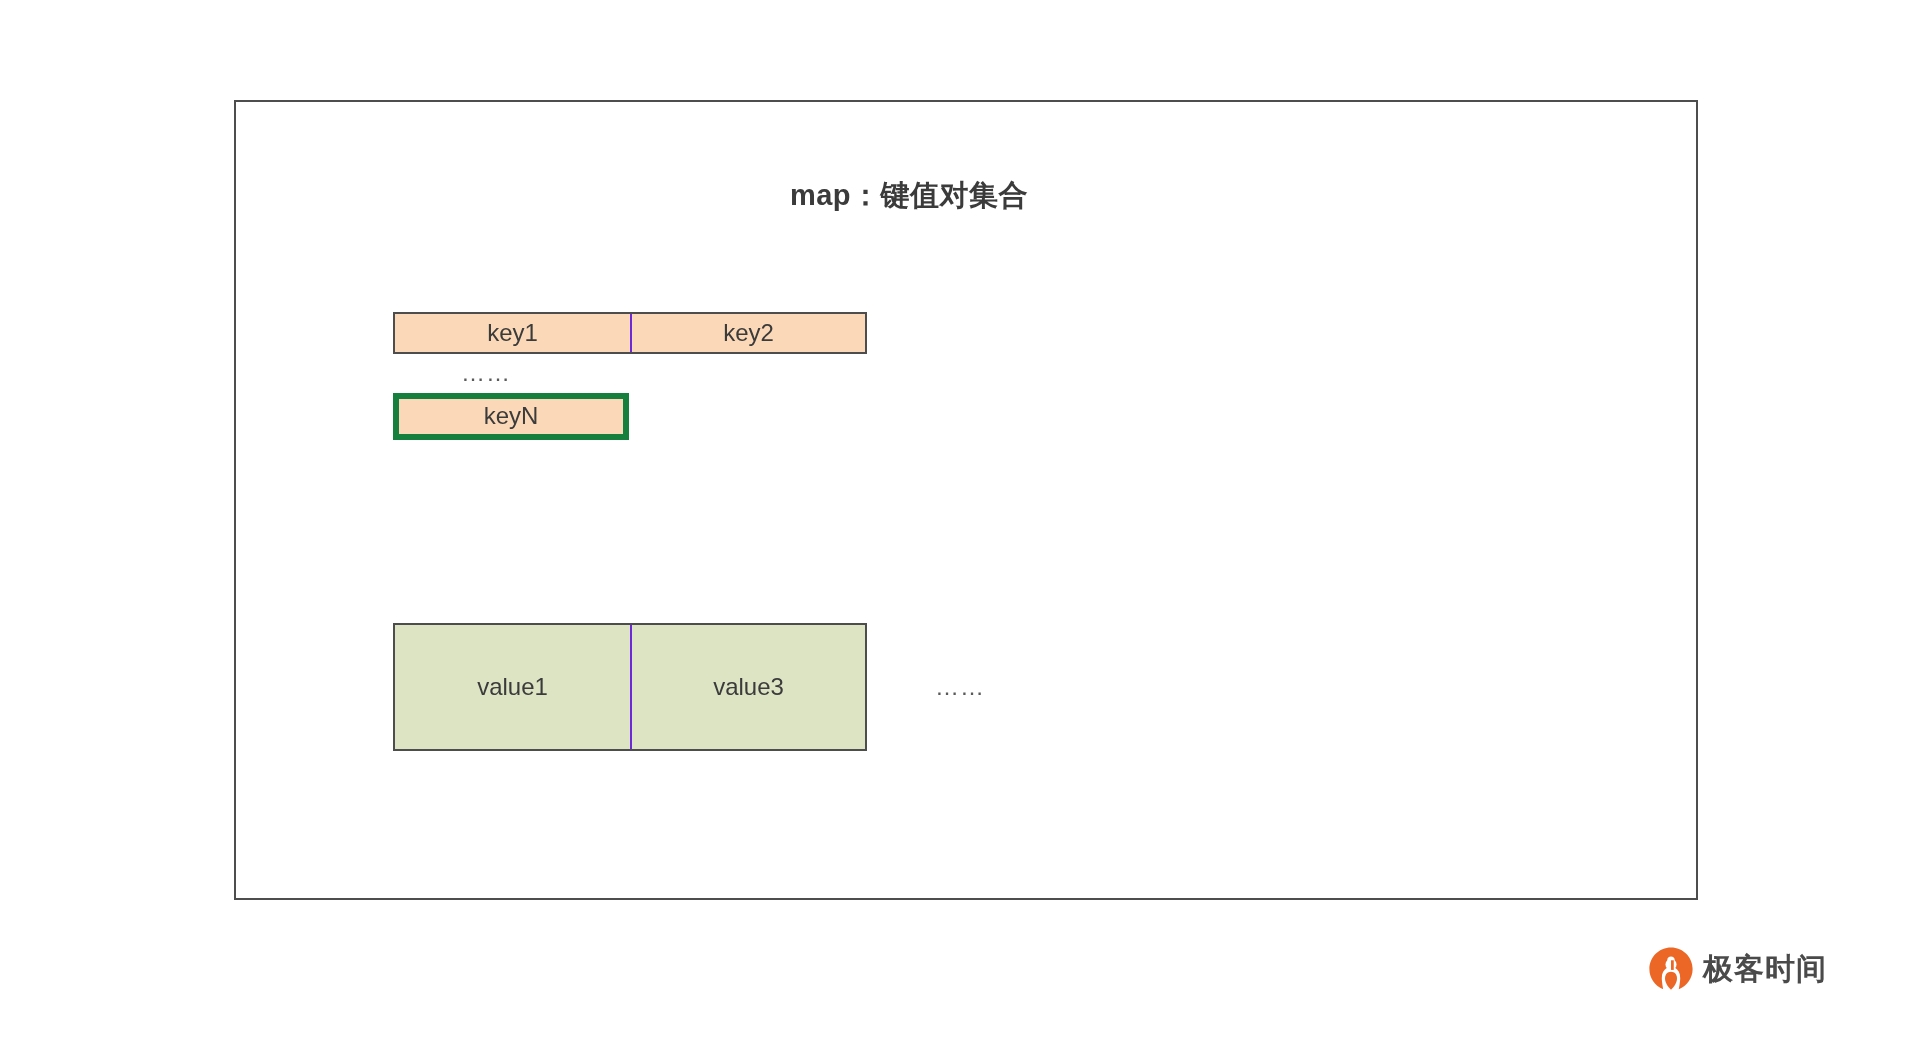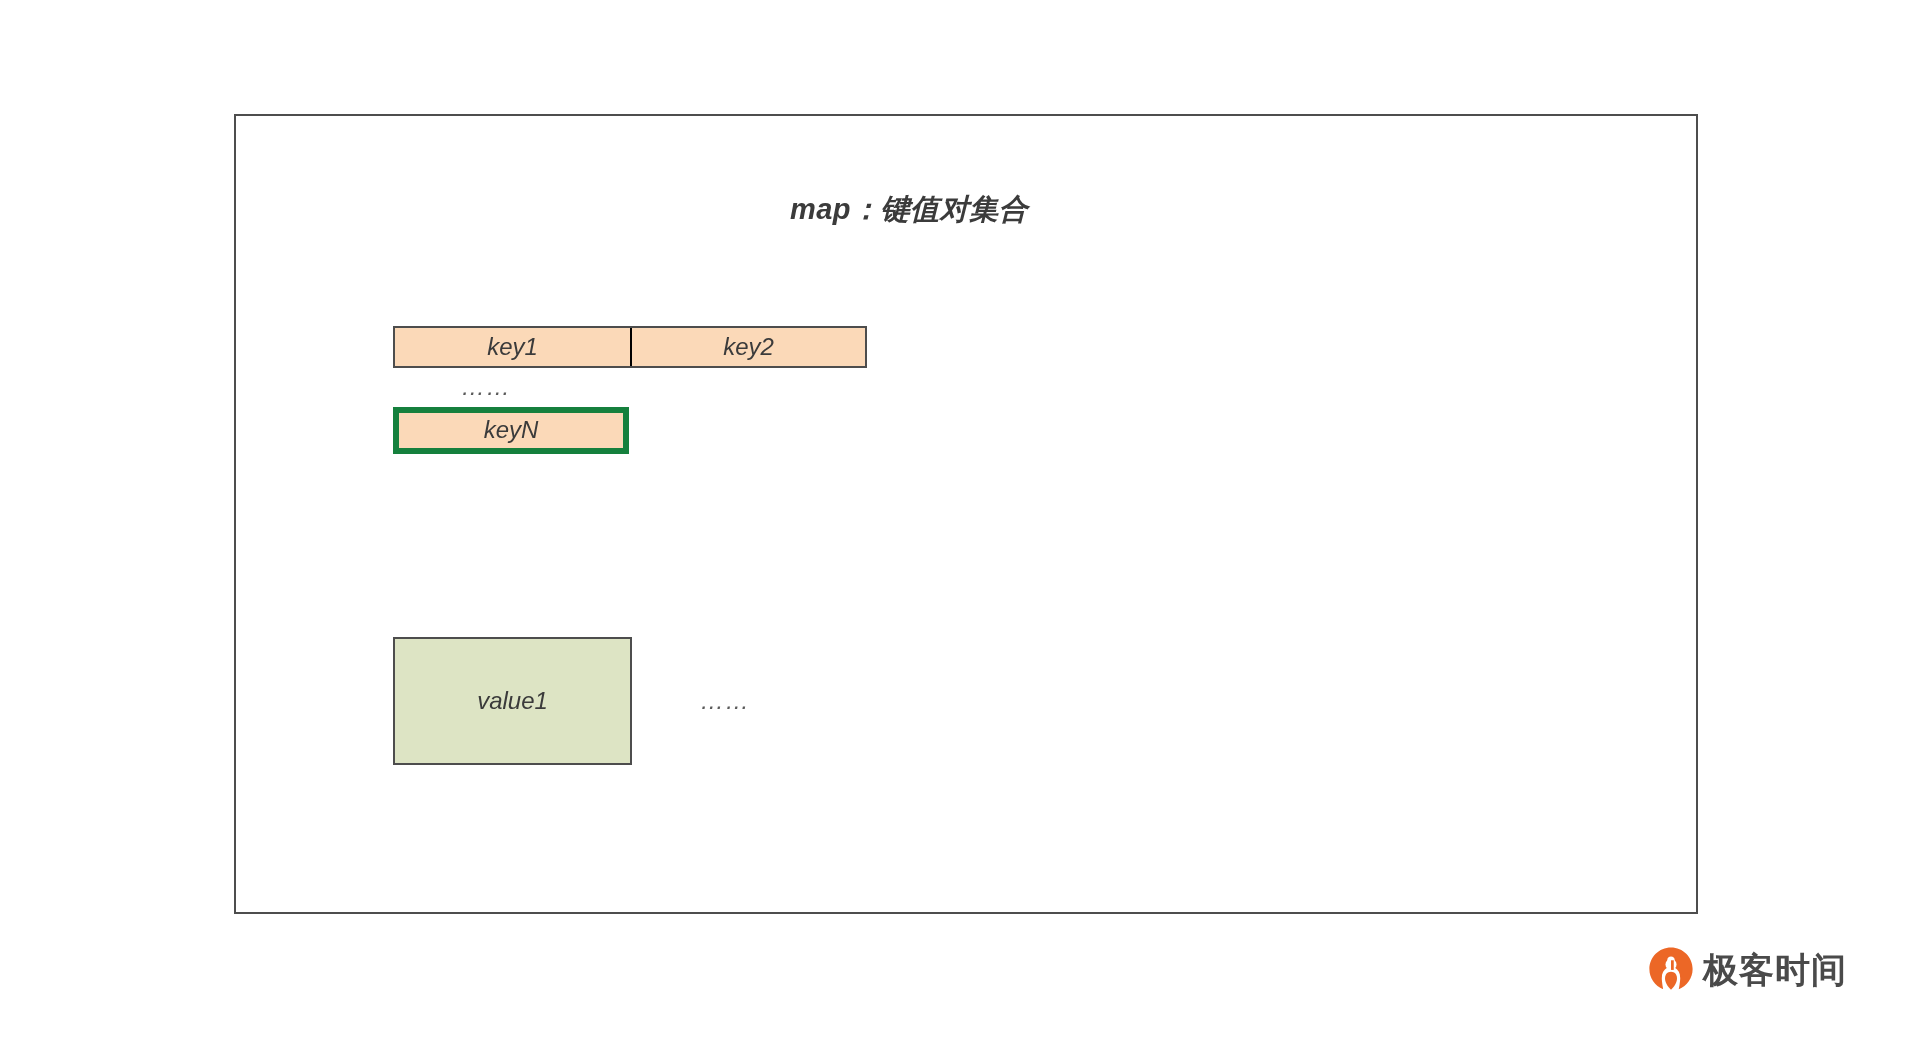--- a/index.html
+++ b/index.html
@@ -12,27 +12,26 @@
     background: #ffffff;
     font-family: "Liberation Sans", "DejaVu Sans", sans-serif;
     overflow: hidden;
     position: relative;
   }
 
   
   #diagram-frame {
     position: absolute;
     left: 234px;
-    top: 114px;
+    top: 100px;
     width: 1464px;
     height: 800px;
     border: 2px solid #4d4d4d;
     background: #ffffff;
     box-sizing: border-box;
-    font-style: italic;
   }
 
   
   #diagram-title {
     position: absolute;
     left: 0;
     top: 74px;
     width: 100%;
     text-align: center;
     font-size: 29px;
@@ -66,21 +65,21 @@
   .cell {
     width: 235px;
     display: flex;
     align-items: center;
     justify-content: center;
     font-size: 24px;
     color: #3b3b3b;
     box-sizing: border-box;
   }
   .cell + .cell {
-    border-left: 2px solid #000000;
+    border-left: 2px solid #6d28d9;
   }
 
   .cell-single {
     width: 236px;
     height: 128px;
     border: 6px solid #15803d;
     box-sizing: border-box;
     display: flex;
     align-items: center;
     justify-content: center;
@@ -112,21 +111,21 @@
     align-items: center;
     gap: 9px;
   }
   #brand-mark {
     width: 46px;
     height: 46px;
     flex: 0 0 auto;
     display: block;
   }
   #brand-text {
-    font-size: 35px;
+    font-size: 30px;
     font-weight: bold;
     color: #4a4a4a;
     letter-spacing: 1px;
     line-height: 1;
     white-space: nowrap;
   }
 </style>
 </head>
 <body>
 
@@ -154,20 +153,23 @@
     </div>
 
   </div>
 
   <div class="row" id="value-row">
 
     <div class="cell-group">
       <div class="cell value-fill">
         <span>value1</span>
       </div>
+      <div class="cell value-fill">
+        <span>value3</span>
+      </div>
     </div>
 
     <div class="ellipsis">……</div>
 
 
   </div>
 
 </div>
 
 <div id="brand-logo">

